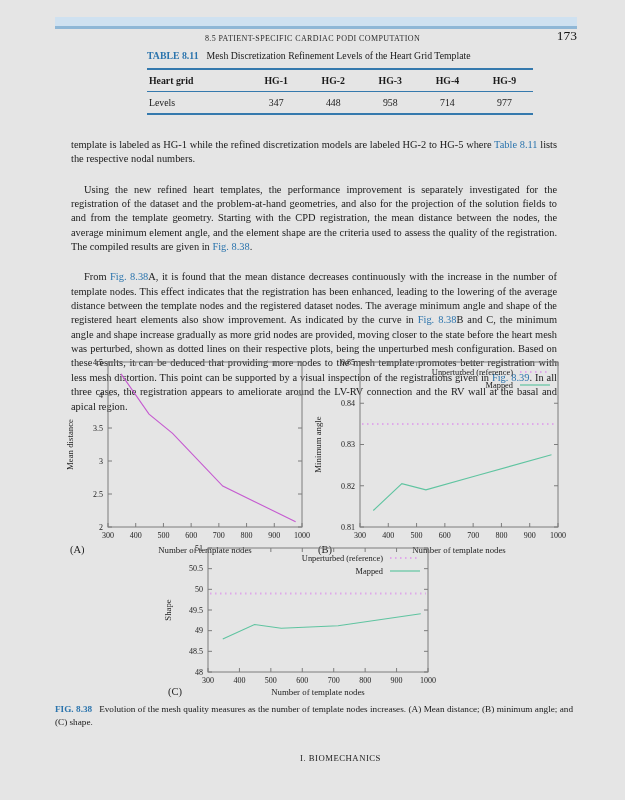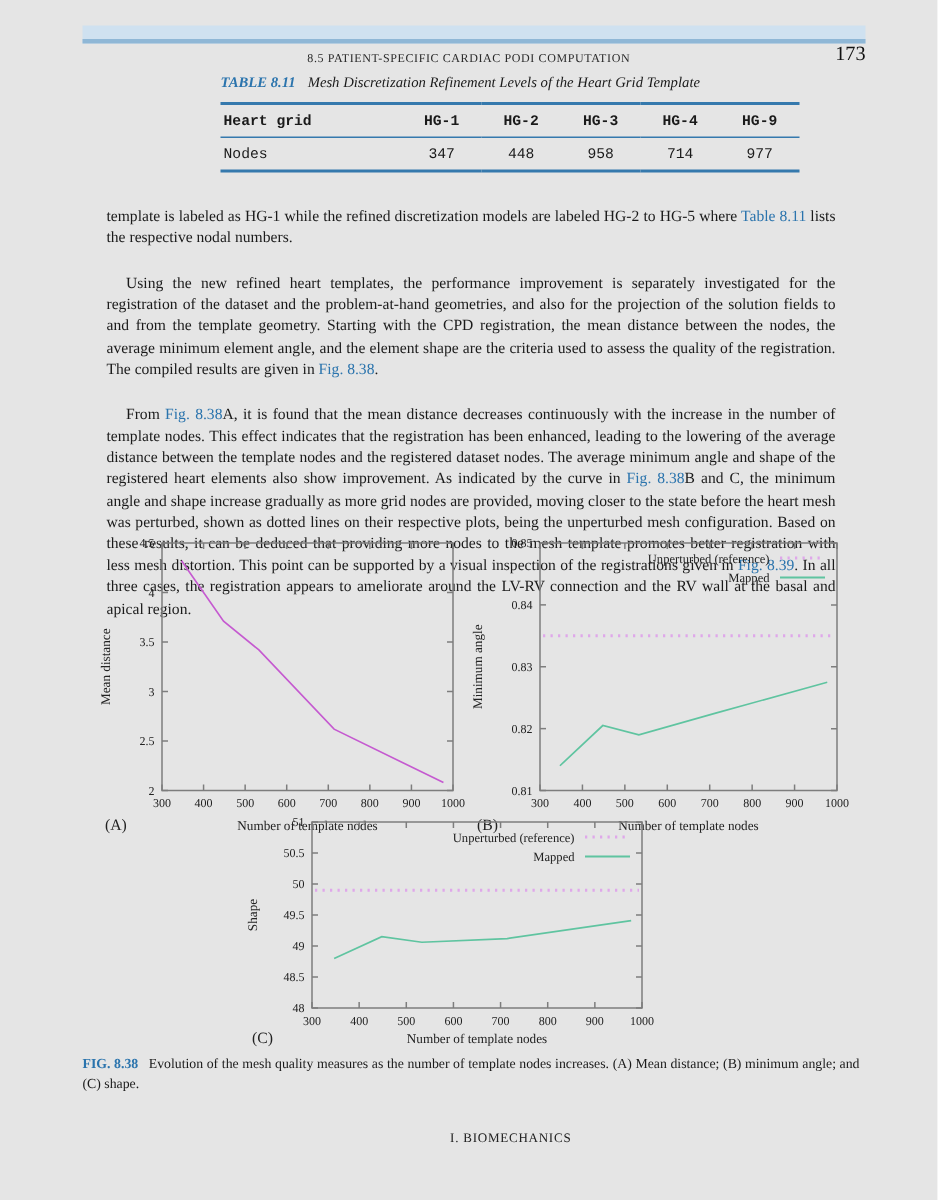--- a/index.html
+++ b/index.html
@@ -7,24 +7,24 @@
         font-family:"Liberation Serif",serif;color:#1a1a1a;overflow:hidden;}
 
   .banner{position:absolute;left:55px;top:17px;width:522px;height:9px;
           background:var(--banner-fill,#cfe1f0);border-bottom:3px solid var(--banner-border,#8fb7d6);}
 
   .runhead{position:absolute;top:34px;left:0;width:100%;text-align:center;
            font-size:8px;letter-spacing:0.4px;color:#2a2a2a;}
   .pagenum{position:absolute;top:28px;right:48px;font-size:13.5px;color:#111;}
 
   .tablewrap{position:absolute;left:147px;top:50px;width:386px;font-size:9.8px;}
-  .tabletitle{margin-bottom:7px;font-style:italic;}
+  .tabletitle{margin-bottom:7px;}
   .tabletitle .lab{color:var(--accent,#2b74ad);font-weight:bold;margin-right:8px;}
   table.datatable{width:100%;border-collapse:collapse;
-        border-top:2px solid var(--rule,#3579ad);border-bottom:2px solid var(--rule,#3579ad);font-family:Liberation Mono, monospace;}
+        border-top:2px solid var(--rule,#3579ad);border-bottom:2px solid var(--rule,#3579ad);}
   table.datatable th{font-weight:bold;border-bottom:1.2px solid var(--rule,#3579ad);}
   table.datatable th,table.datatable td{padding:5px 2px;text-align:center;font-size:9.8px;}
   table.datatable th:first-child,table.datatable td:first-child{text-align:left;}
 
   .body{position:absolute;left:55px;top:122px;width:518px;
         font-size:10.4px;line-height:14.35px;text-align:justify;}
   .body p{margin:16px;}
   .indent{text-indent:13px;}
   a.xref{color:var(--accent,#2b74ad);text-decoration:none;cursor:pointer;}
 
@@ -58,21 +58,21 @@
           <th>Heart grid</th>
           <th>HG-1</th>
           <th>HG-2</th>
           <th>HG-3</th>
           <th>HG-4</th>
           <th>HG-9</th>
         </tr>
       </thead>
       <tbody>
         <tr>
-          <td>Nodes</td>
+          <td>Levels</td>
           <td>347</td>
           <td>448</td>
           <td>958</td>
           <td>714</td>
           <td>977</td>
         </tr>
       </tbody>
     </table>
   </div>
 

